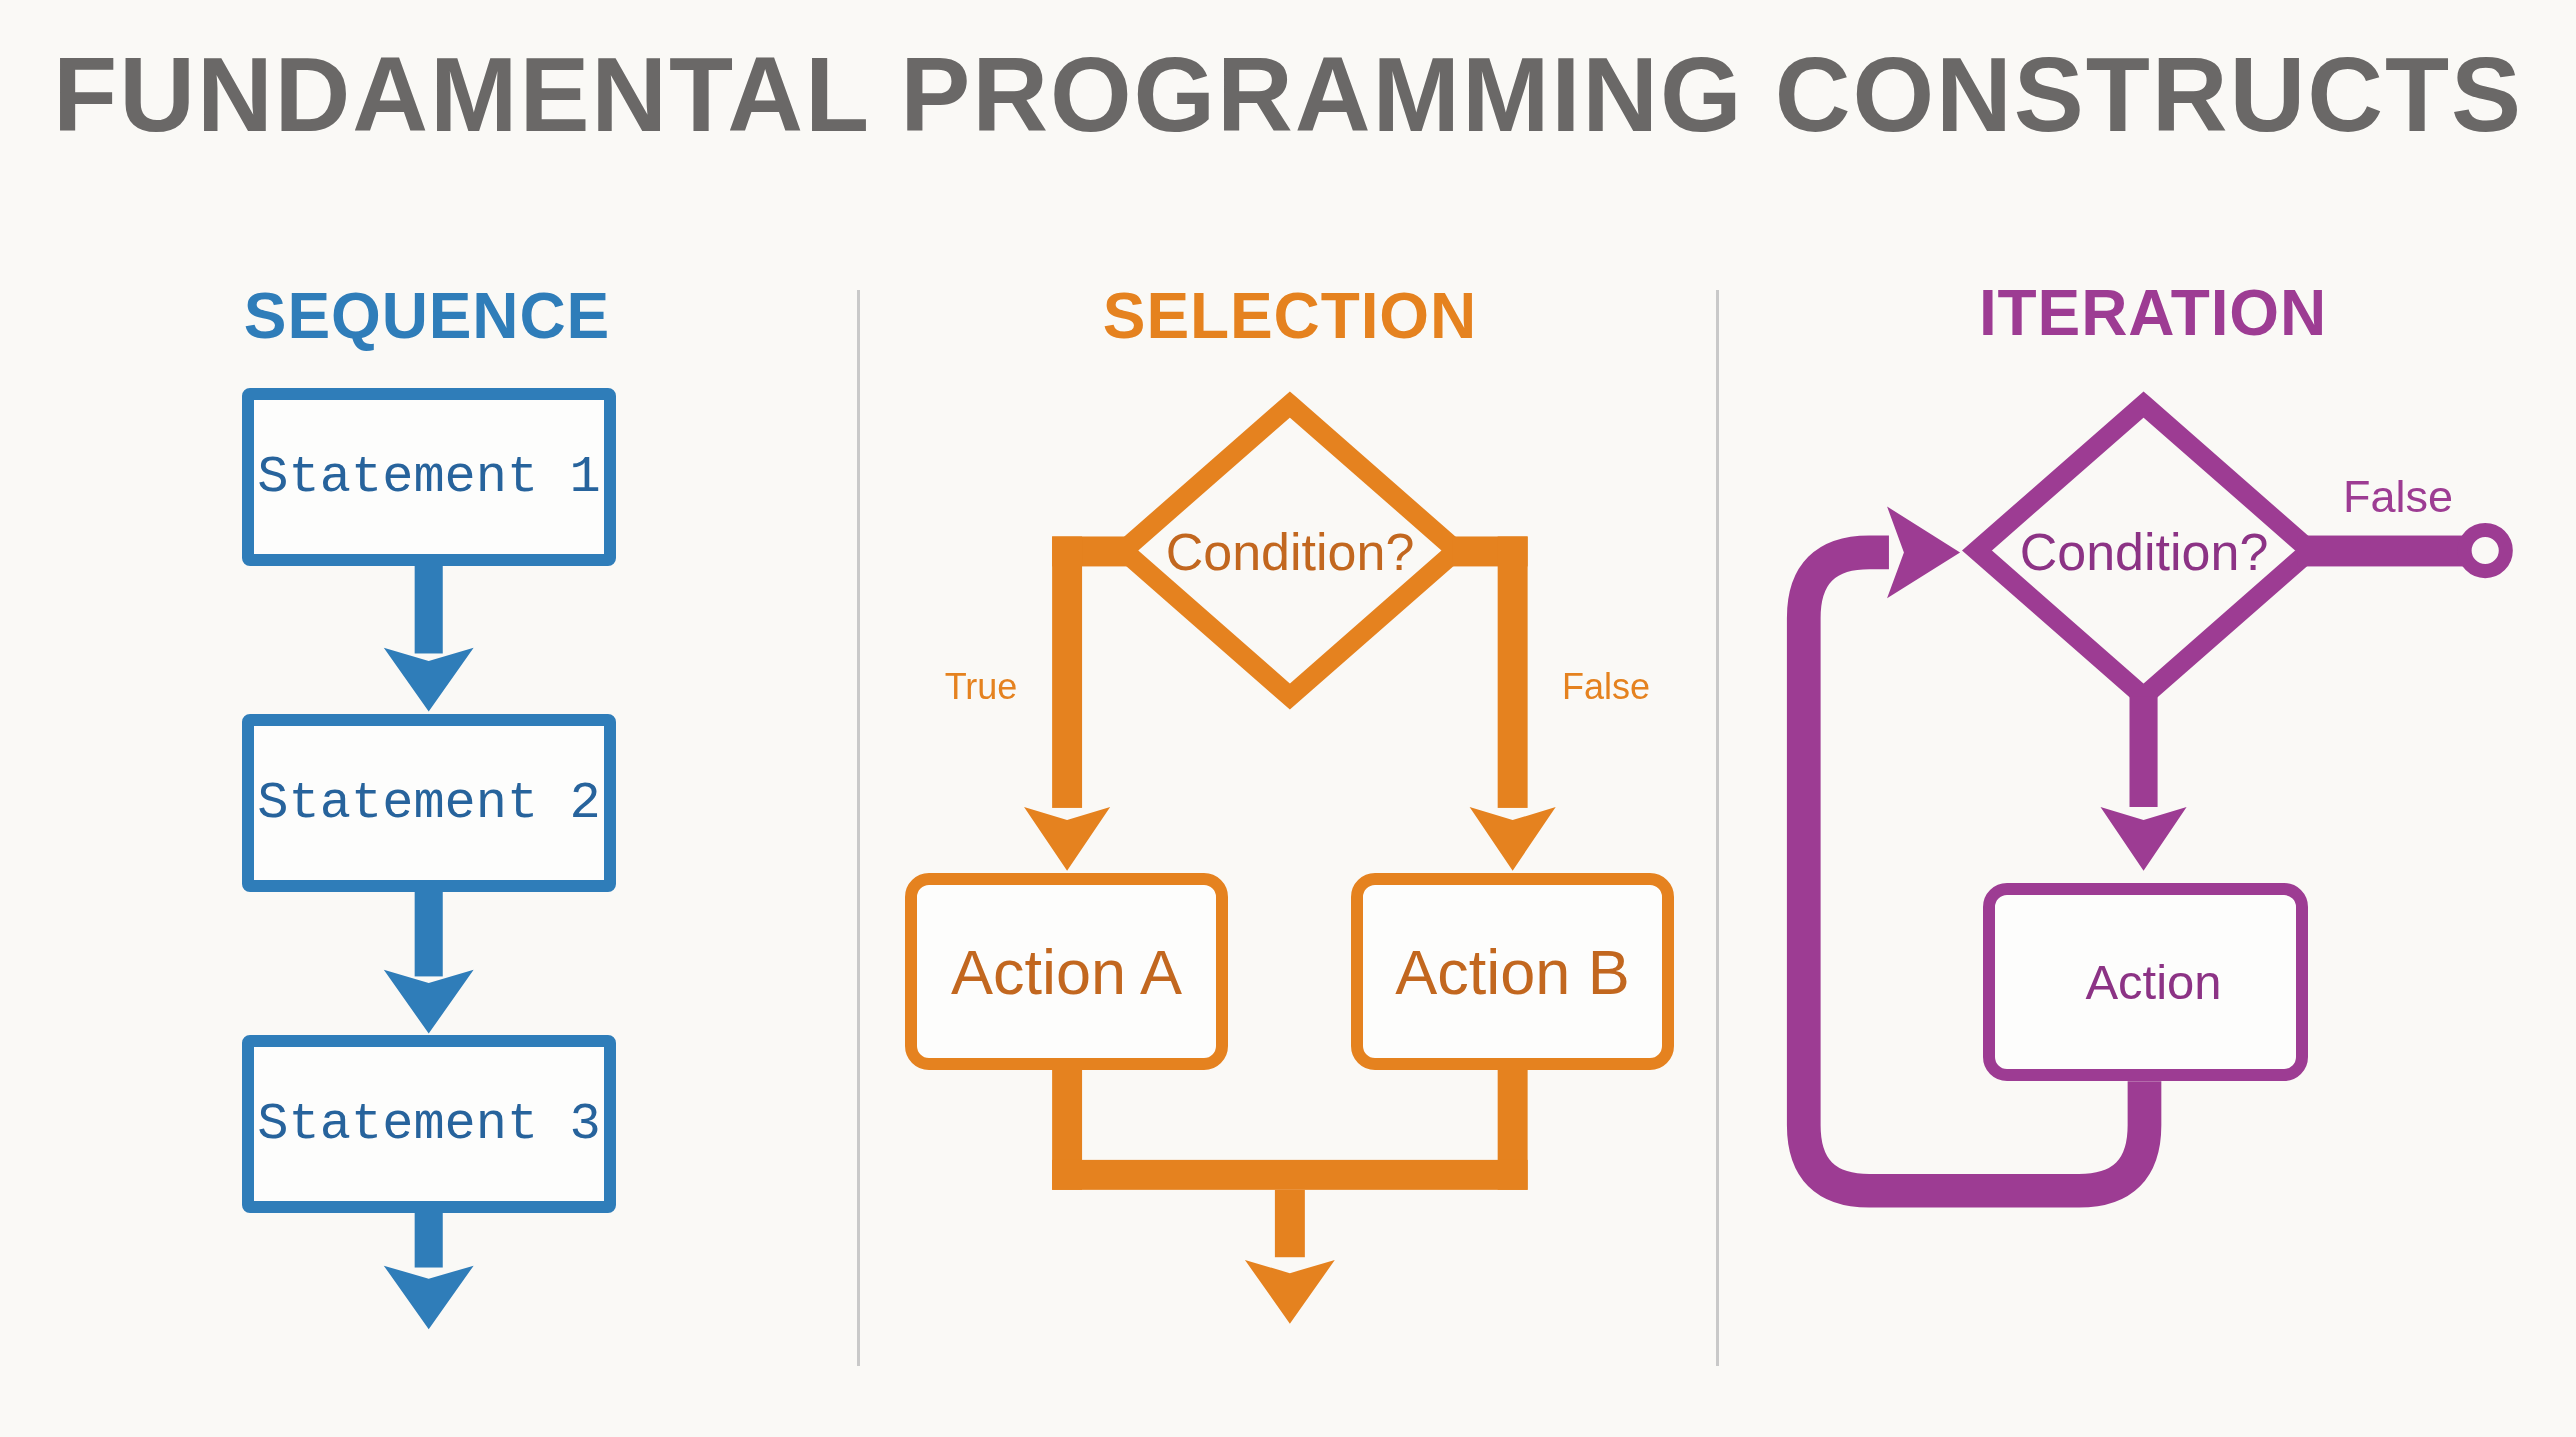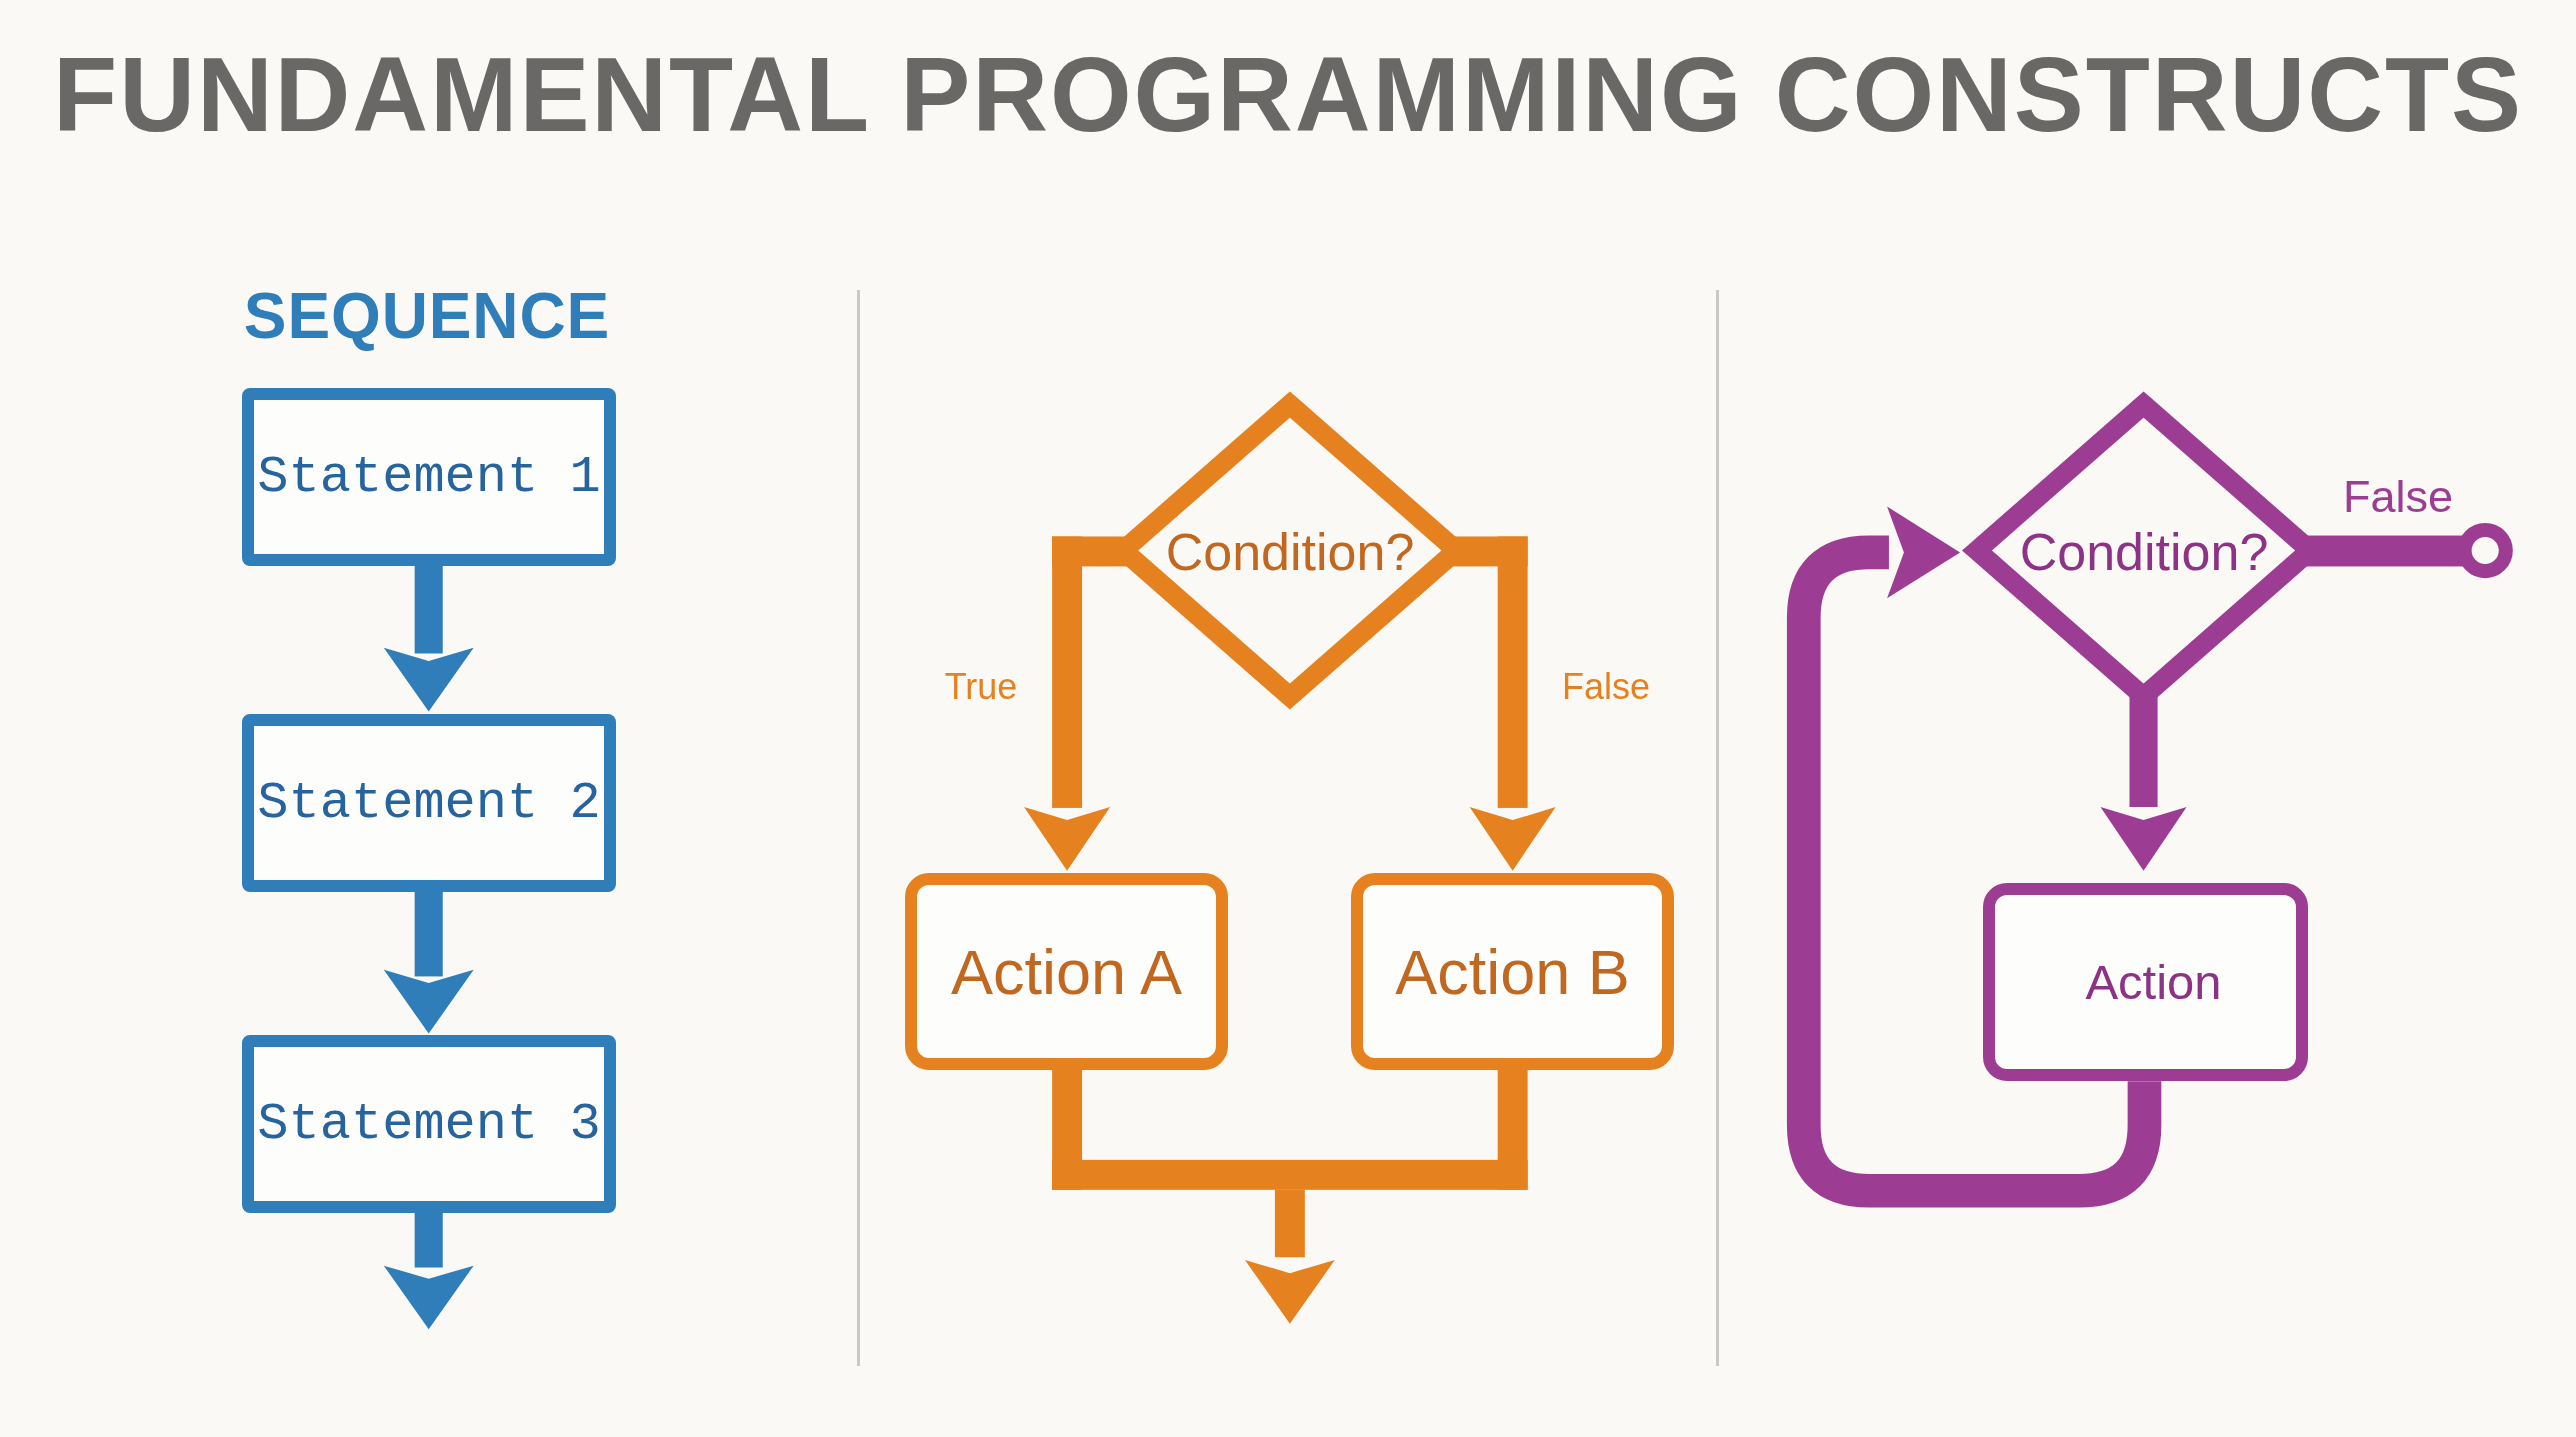--- a/index.html
+++ b/index.html
@@ -101,20 +101,22 @@
       <path class="purple-stroke" stroke-width="36" d="M 2291 1155 L 2291 1202 Q 2291 1272 2221 1272 L 1997 1272 Q 1927 1272 1927 1202 L 1927 660 Q 1927 590 1997 590 L 2018 590"></path>
       <polygon class="purple-fill" points="2016,541 2094,590 2016,639 2034,590"></polygon>
     </g>
   </svg>
 
   <div class="divider" style="left:857px;top:290px;height:1076px;"></div>
   <div class="divider" style="left:1716px;top:290px;height:1076px;"></div>
 
   <div class="txt page-title" style="left:1288px;top:95px;">FUNDAMENTAL PROGRAMMING CONSTRUCTS</div>
   <div class="txt col-header hdr-blue" style="left:427px;top:316px;">SEQUENCE</div>
+  <div class="txt col-header hdr-orange" style="left:1290px;top:316px;">SELECTION</div>
+  <div class="txt col-header hdr-purple" style="left:2153px;top:313px;">ITERATION</div>
 
   <div class="node-box box-blue" style="left:242px;top:388px;width:374px;height:178px;">
     <span>Statement 1</span>
   </div>
   <div class="node-box box-blue" style="left:242px;top:714px;width:374px;height:178px;">
     <span>Statement 2</span>
   </div>
   <div class="node-box box-blue" style="left:242px;top:1035px;width:374px;height:178px;">
     <span>Statement 3</span>
   </div>

